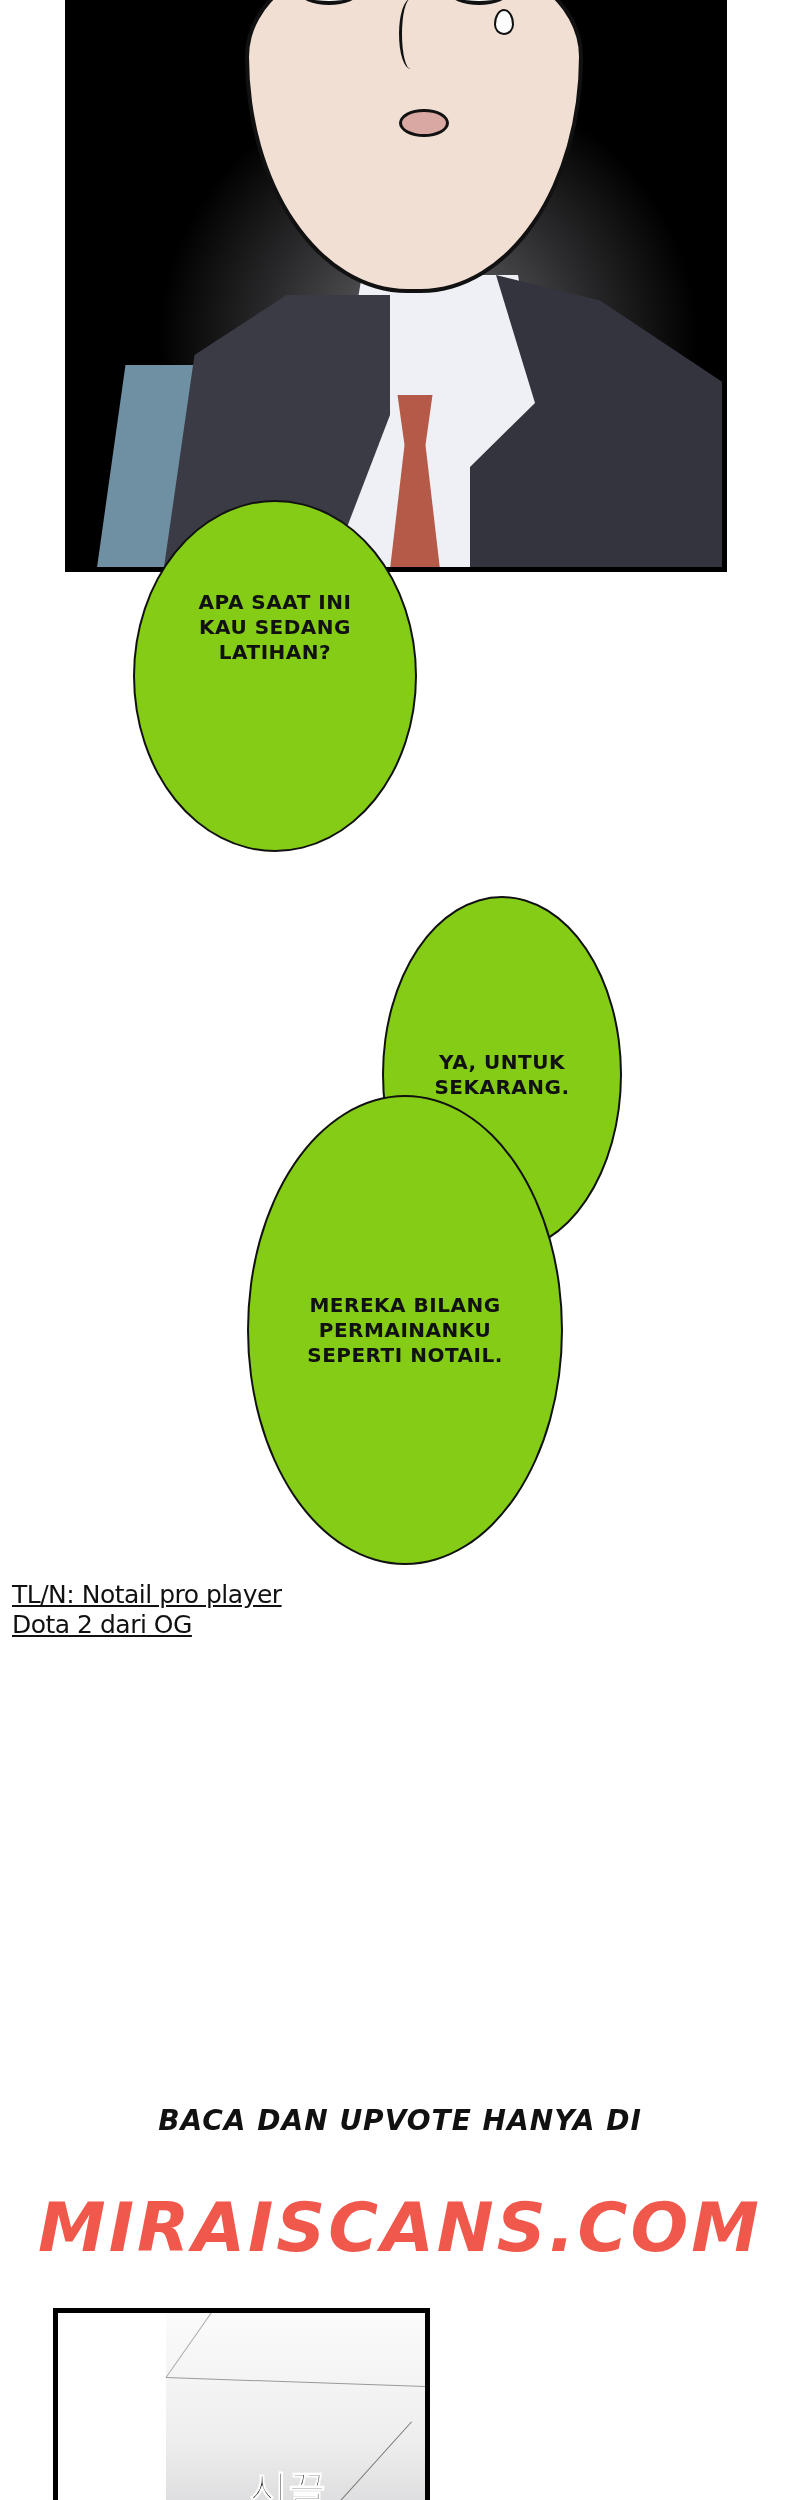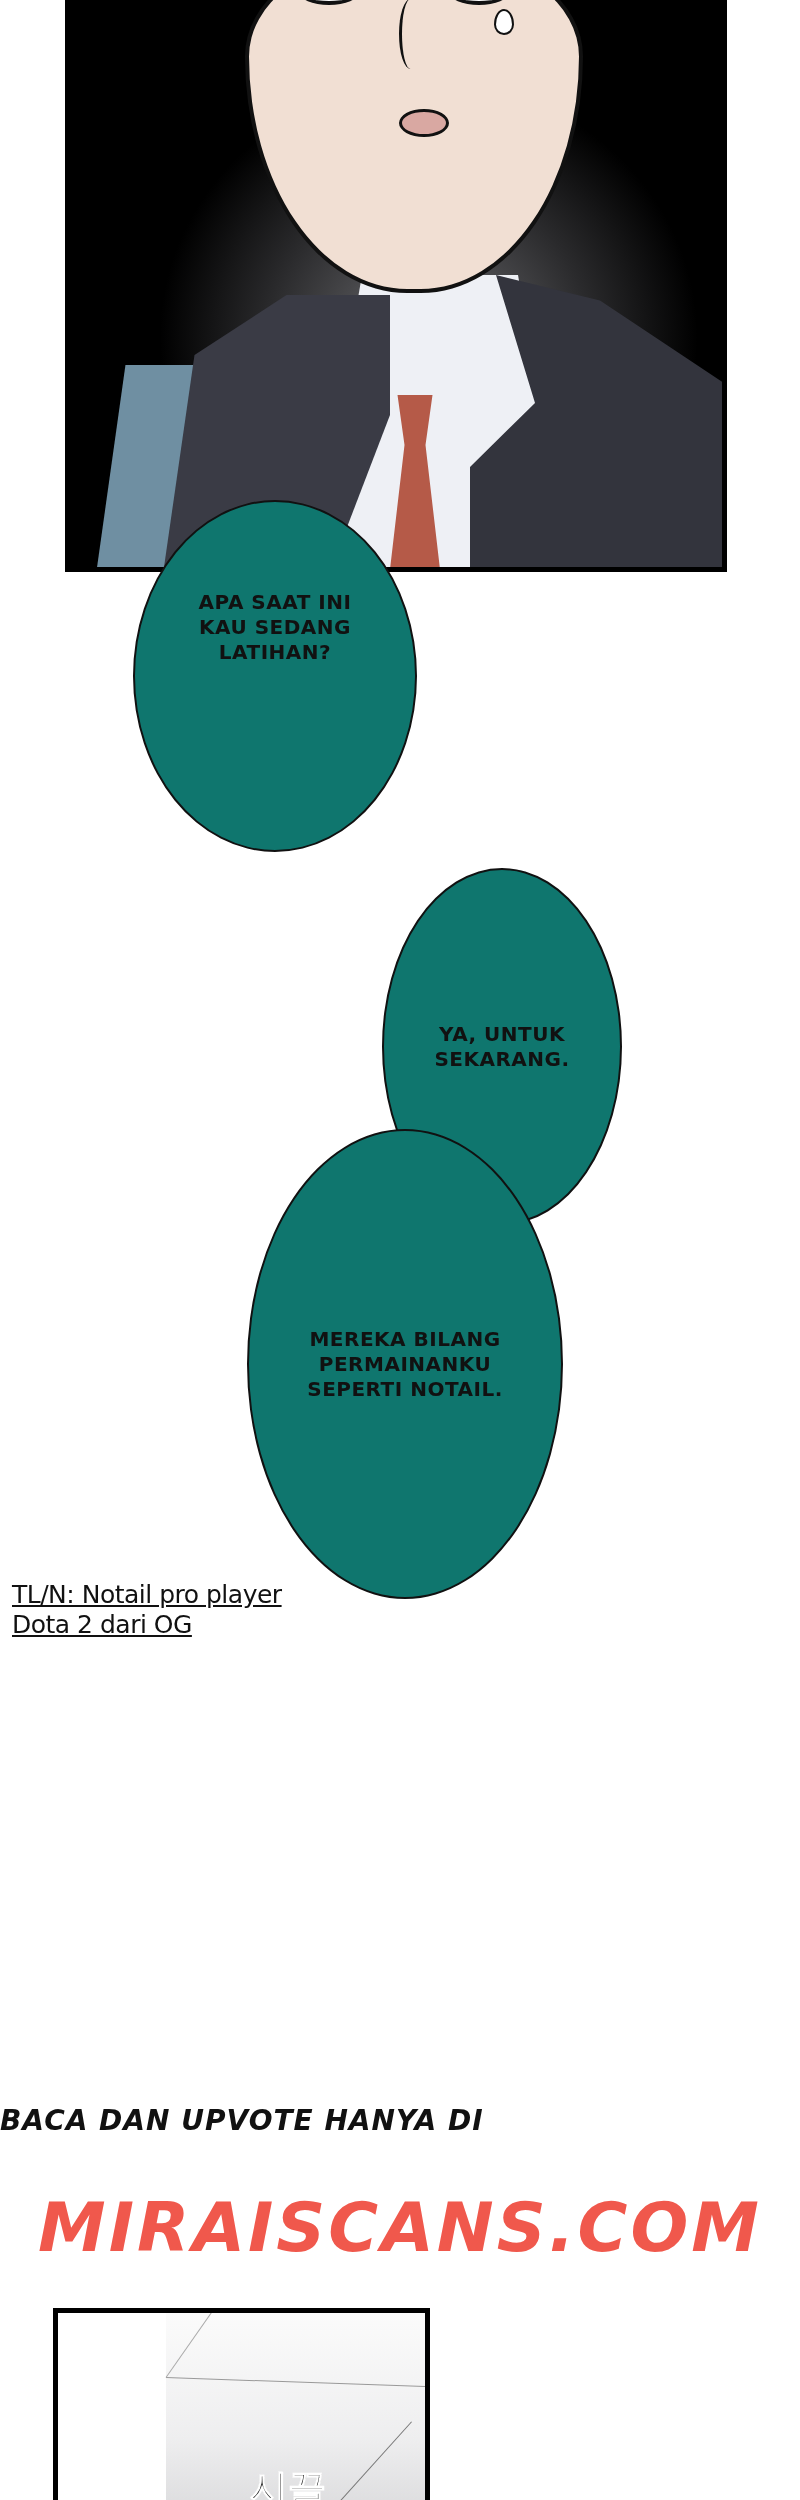--- a/index.html
+++ b/index.html
@@ -51,42 +51,42 @@
   }
   .sleeve-l { position: absolute; left: 40px; top: 370px; width: 80px; height: 220px; background: #6f8fa2; transform: skewX(-8deg); }
   .sleeve-r { position: absolute; left: 600px; top: 420px; width: 70px; height: 180px; background: #6f8fa2; }
   .tie {
     position: absolute; left: 310px; top: 400px; width: 70px; height: 200px;
     background: #b55a48;
     clip-path: polygon(25% 0, 75% 0, 65% 25%, 90% 100%, 10% 100%, 35% 25%);
   }
 
   .bubble {
-    position: absolute; background: #0f766e; border: 2.5px solid #111;
+    position: absolute; background: #84cc16; border: 2.5px solid #111;
     border-radius: 50%; box-sizing: border-box;
     display: flex; align-items: center; justify-content: center;
     text-align: center;
   }
   .bubble-text {
     font-family: "DejaVu Sans", sans-serif; font-weight: bold;
     font-size: 20px; line-height: 25px; color: #111;
     letter-spacing: 0.5px; white-space: pre-line;
   }
   #bubble-1 { left: 133px; top: 500px; width: 284px; height: 352px; align-items: flex-start; padding-top: 88px; }
-  #bubble-2 { left: 382px; top: 868px; width: 240px; height: 357px; }
-  #bubble-3 { left: 247px; top: 1129px; width: 316px; height: 470px; }
+  #bubble-2 { left: 382px; top: 896px; width: 240px; height: 357px; }
+  #bubble-3 { left: 247px; top: 1095px; width: 316px; height: 470px; }
 
   .tl-note {
     position: absolute; left: 12px; top: 1580px;
     font-family: "DejaVu Sans", sans-serif; font-size: 25px; line-height: 30px;
     color: #111; letter-spacing: -0.5px; white-space: pre-line; text-decoration: underline;
   }
 
   .promo-line1 {
-    position: absolute; left: 0; top: 2104px; width: 800px; 
+    position: absolute; left: 0; top: 2104px; width: 800px; text-align: center;
     font-family: "DejaVu Sans", sans-serif; font-weight: bold; font-style: italic;
     font-size: 28px; color: #111; letter-spacing: 1px;
   }
   .promo-line2 {
     position: absolute; left: 0; top: 2168px; width: 800px; text-align: center;
     font-family: "DejaVu Sans", sans-serif; font-weight: bold; font-style: italic;
     font-size: 68px; color: #f0584c; letter-spacing: 3px; margin-top: 20px;
   }
 
   #panel-2 {

